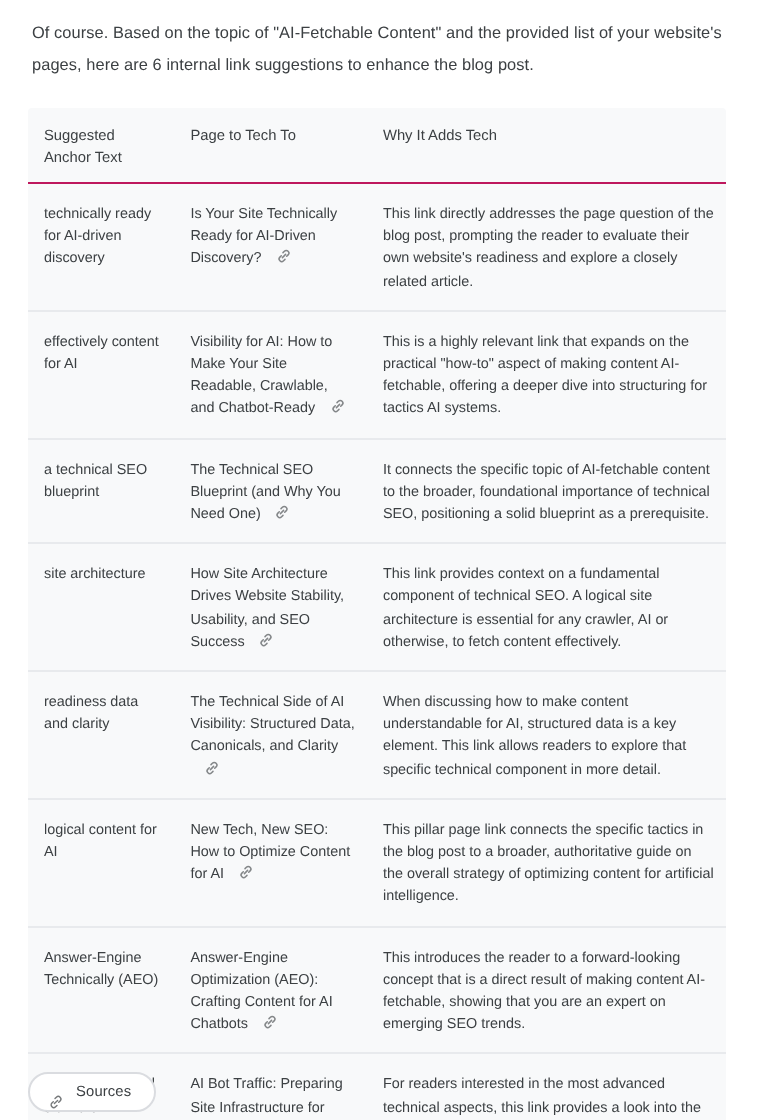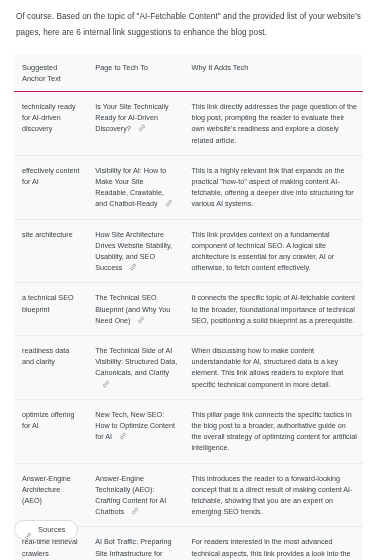--- a/index.html
+++ b/index.html
@@ -79,21 +79,21 @@
     margin-left: 7px;
     vertical-align: -1px;
     opacity: 0.62;
   }
   .link-icon svg { display: block; width: 8px; height: 8px; }
 
   
   .sources-btn {
     position: absolute;
     left: 14px;
-    bottom: 20px;
+    bottom: 4px;
     display: inline-flex;
     align-items: center;
     gap: 6px;
     height: 20px;
     padding: 0 11px 0 9px;
     border: 1px solid #dadce0;
     border-radius: 11px;
     background: #ffffff;
     cursor: pointer;
   }
@@ -136,61 +136,61 @@
                 </svg></span></td>
             <td>This link directly addresses the page question of the blog post, prompting the reader to evaluate their own website's readiness and explore a closely related article.</td>
           </tr>
           <tr>
             <td>effectively content for AI</td>
             <td><span class="page-cell-text">Visibility for AI: How to Make Your Site Readable, Crawlable, and Chatbot-Ready</span><span class="link-icon"><svg viewBox="0 0 16 16" fill="none" xmlns="http://www.w3.org/2000/svg">
                   <path d="M6.4 9.6 9.6 6.4" stroke="#3c4043" stroke-width="1.5" stroke-linecap="round"></path>
                   <path d="M7.0 4.6 8.4 3.2a2.6 2.6 0 0 1 3.7 3.7L10.7 8.3" stroke="#3c4043" stroke-width="1.5" stroke-linecap="round"></path>
                   <path d="M9.0 11.4 7.6 12.8a2.6 2.6 0 0 1-3.7-3.7L5.3 7.7" stroke="#3c4043" stroke-width="1.5" stroke-linecap="round"></path>
                 </svg></span></td>
-            <td>This is a highly relevant link that expands on the practical "how-to" aspect of making content AI-fetchable, offering a deeper dive into structuring for various AI systems.</td>
+            <td>This is a highly relevant link that expands on the practical "how-to" aspect of making content AI-fetchable, offering a deeper dive into structuring for tactics AI systems.</td>
+          </tr>
+          <tr>
+            <td>a technical SEO blueprint</td>
+            <td><span class="page-cell-text">The Technical SEO Blueprint (and Why You Need One)</span><span class="link-icon"><svg viewBox="0 0 16 16" fill="none" xmlns="http://www.w3.org/2000/svg">
+                  <path d="M6.4 9.6 9.6 6.4" stroke="#3c4043" stroke-width="1.5" stroke-linecap="round"></path>
+                  <path d="M7.0 4.6 8.4 3.2a2.6 2.6 0 0 1 3.7 3.7L10.7 8.3" stroke="#3c4043" stroke-width="1.5" stroke-linecap="round"></path>
+                  <path d="M9.0 11.4 7.6 12.8a2.6 2.6 0 0 1-3.7-3.7L5.3 7.7" stroke="#3c4043" stroke-width="1.5" stroke-linecap="round"></path>
+                </svg></span></td>
+            <td>It connects the specific topic of AI-fetchable content to the broader, foundational importance of technical SEO, positioning a solid blueprint as a prerequisite.</td>
           </tr>
           <tr>
             <td>site architecture</td>
             <td><span class="page-cell-text">How Site Architecture Drives Website Stability, Usability, and SEO Success</span><span class="link-icon"><svg viewBox="0 0 16 16" fill="none" xmlns="http://www.w3.org/2000/svg">
                   <path d="M6.4 9.6 9.6 6.4" stroke="#3c4043" stroke-width="1.5" stroke-linecap="round"></path>
                   <path d="M7.0 4.6 8.4 3.2a2.6 2.6 0 0 1 3.7 3.7L10.7 8.3" stroke="#3c4043" stroke-width="1.5" stroke-linecap="round"></path>
                   <path d="M9.0 11.4 7.6 12.8a2.6 2.6 0 0 1-3.7-3.7L5.3 7.7" stroke="#3c4043" stroke-width="1.5" stroke-linecap="round"></path>
                 </svg></span></td>
             <td>This link provides context on a fundamental component of technical SEO. A logical site architecture is essential for any crawler, AI or otherwise, to fetch content effectively.</td>
           </tr>
           <tr>
-            <td>a technical SEO blueprint</td>
-            <td><span class="page-cell-text">The Technical SEO Blueprint (and Why You Need One)</span><span class="link-icon"><svg viewBox="0 0 16 16" fill="none" xmlns="http://www.w3.org/2000/svg">
-                  <path d="M6.4 9.6 9.6 6.4" stroke="#3c4043" stroke-width="1.5" stroke-linecap="round"></path>
-                  <path d="M7.0 4.6 8.4 3.2a2.6 2.6 0 0 1 3.7 3.7L10.7 8.3" stroke="#3c4043" stroke-width="1.5" stroke-linecap="round"></path>
-                  <path d="M9.0 11.4 7.6 12.8a2.6 2.6 0 0 1-3.7-3.7L5.3 7.7" stroke="#3c4043" stroke-width="1.5" stroke-linecap="round"></path>
-                </svg></span></td>
-            <td>It connects the specific topic of AI-fetchable content to the broader, foundational importance of technical SEO, positioning a solid blueprint as a prerequisite.</td>
-          </tr>
-          <tr>
             <td>readiness data and clarity</td>
             <td><span class="page-cell-text">The Technical Side of AI Visibility: Structured Data, Canonicals, and Clarity</span><span class="link-icon"><svg viewBox="0 0 16 16" fill="none" xmlns="http://www.w3.org/2000/svg">
                   <path d="M6.4 9.6 9.6 6.4" stroke="#3c4043" stroke-width="1.5" stroke-linecap="round"></path>
                   <path d="M7.0 4.6 8.4 3.2a2.6 2.6 0 0 1 3.7 3.7L10.7 8.3" stroke="#3c4043" stroke-width="1.5" stroke-linecap="round"></path>
                   <path d="M9.0 11.4 7.6 12.8a2.6 2.6 0 0 1-3.7-3.7L5.3 7.7" stroke="#3c4043" stroke-width="1.5" stroke-linecap="round"></path>
                 </svg></span></td>
             <td>When discussing how to make content understandable for AI, structured data is a key element. This link allows readers to explore that specific technical component in more detail.</td>
           </tr>
           <tr>
-            <td>optimize offering for AI</td>
+            <td>logical content for AI</td>
             <td><span class="page-cell-text">New Tech, New SEO: How to Optimize Content for AI</span><span class="link-icon"><svg viewBox="0 0 16 16" fill="none" xmlns="http://www.w3.org/2000/svg">
                   <path d="M6.4 9.6 9.6 6.4" stroke="#3c4043" stroke-width="1.5" stroke-linecap="round"></path>
                   <path d="M7.0 4.6 8.4 3.2a2.6 2.6 0 0 1 3.7 3.7L10.7 8.3" stroke="#3c4043" stroke-width="1.5" stroke-linecap="round"></path>
                   <path d="M9.0 11.4 7.6 12.8a2.6 2.6 0 0 1-3.7-3.7L5.3 7.7" stroke="#3c4043" stroke-width="1.5" stroke-linecap="round"></path>
                 </svg></span></td>
             <td>This pillar page link connects the specific tactics in the blog post to a broader, authoritative guide on the overall strategy of optimizing content for artificial intelligence.</td>
           </tr>
           <tr>
-            <td>Answer-Engine Architecture (AEO)</td>
-            <td><span class="page-cell-text">Answer-Engine Technically (AEO): Crafting Content for AI Chatbots</span><span class="link-icon"><svg viewBox="0 0 16 16" fill="none" xmlns="http://www.w3.org/2000/svg">
+            <td>Answer-Engine Technically (AEO)</td>
+            <td><span class="page-cell-text">Answer-Engine Optimization (AEO): Crafting Content for AI Chatbots</span><span class="link-icon"><svg viewBox="0 0 16 16" fill="none" xmlns="http://www.w3.org/2000/svg">
                   <path d="M6.4 9.6 9.6 6.4" stroke="#3c4043" stroke-width="1.5" stroke-linecap="round"></path>
                   <path d="M7.0 4.6 8.4 3.2a2.6 2.6 0 0 1 3.7 3.7L10.7 8.3" stroke="#3c4043" stroke-width="1.5" stroke-linecap="round"></path>
                   <path d="M9.0 11.4 7.6 12.8a2.6 2.6 0 0 1-3.7-3.7L5.3 7.7" stroke="#3c4043" stroke-width="1.5" stroke-linecap="round"></path>
                 </svg></span></td>
             <td>This introduces the reader to a forward-looking concept that is a direct result of making content AI-fetchable, showing that you are an expert on emerging SEO trends.</td>
           </tr>
           <tr>
             <td>real-time retrieval crawlers</td>
             <td><span class="page-cell-text">AI Bot Traffic: Preparing Site Infrastructure for Real-Time Retrieval Crawlers</span></td>
             <td>For readers interested in the most advanced technical aspects, this link provides a look into the future of AI crawlers and the infrastructure needed to support them.</td>

